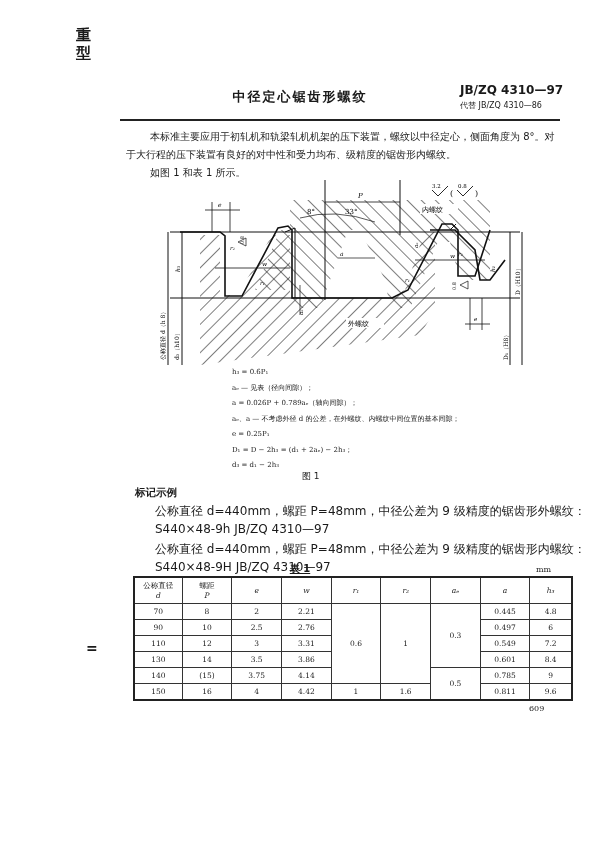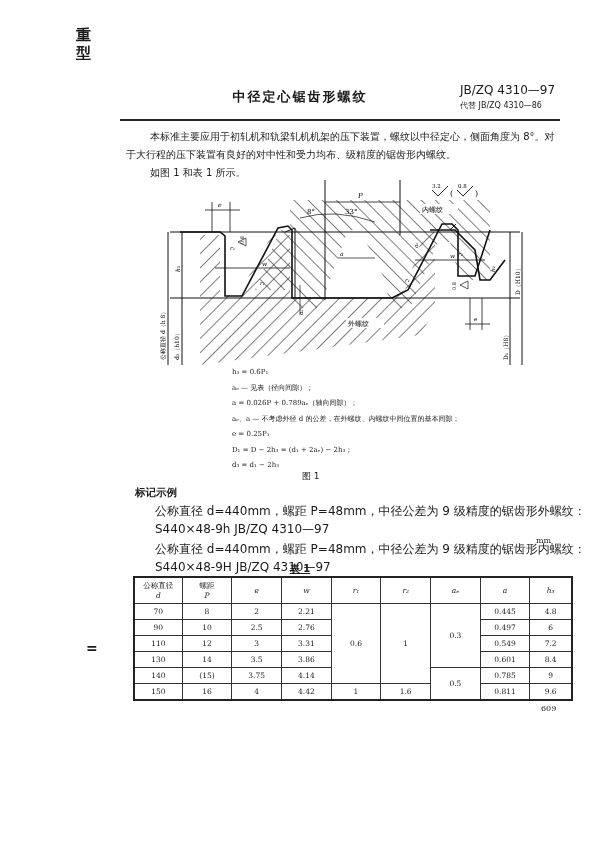--- a/index.html
+++ b/index.html
@@ -2,37 +2,37 @@
 <html><head>
   <meta charset="utf-8">
   <style>
     html, body { margin: 0; padding: 0; background: #fff; }
     body { width: 600px; height: 849px; position: relative; overflow: hidden;
            font-family: "DejaVu Serif", "Liberation Serif", serif; color: #1a1a1a; }
     .abs { position: absolute; }
     .side-mark { left: 76px; font-size: 15px; font-weight: bold; line-height: 18px; }
     .title { left: 0; width: 600px; top: 88px; text-align: center; font-size: 13px; font-weight: bold;
              font-family: "DejaVu Sans", sans-serif; letter-spacing: 2px; }
-    .std-code { left: 460px; top: 83px; font-size: 12px; font-weight: normal; font-family: "DejaVu Sans", sans-serif; }
+    .std-code { left: 460px; top: 83px; font-size: 12px; font-weight: bold; font-family: "DejaVu Sans", sans-serif; }
     .std-replace { left: 460px; top: 100px; font-size: 8px; font-family: "DejaVu Sans", sans-serif; }
     .rule { left: 120px; width: 440px; top: 119px; height: 2px; background: #222; }
     .para { font-size: 10px; line-height: 18px; font-family: "DejaVu Sans", sans-serif; }
     .figure { left: 160px; top: 180px; }
     .formulas { left: 232px; top: 365px; font-size: 7px; line-height: 15.5px; font-family: "DejaVu Serif", serif; }
     .fig-caption { left: 302px; top: 470px; font-size: 9px; font-family: "DejaVu Sans", sans-serif; }
     .section-head { left: 135px; top: 486px; font-size: 10.5px; font-weight: bold; font-family: "DejaVu Sans", sans-serif; }
     .mark-line { left: 155px; font-size: 12px; font-family: "DejaVu Sans", sans-serif; }
     .table-title { left: 0; width: 600px; text-align: center; top: 562px; font-size: 10px; font-weight: bold; font-family: "DejaVu Sans", sans-serif; }
-    .table-unit { left: 536px; top: 536px; font-size: 8px; text-align: center; }
+    .table-unit { left: 536px; top: 565px; font-size: 8px; text-align: center; }
     table.data { position: absolute; left: 133px; top: 576px; width: 440px; border-collapse: collapse;
                  font-size: 7.5px; font-family: "DejaVu Serif", serif; }
     table.data td, table.data th { border: 1px solid #333; text-align: center; padding: 0; height: 15px; font-weight: normal; }
     table.data th { height: 25px; line-height: 10px; }
     table.data { border: 2px solid #222; }
-    .page-num { left: 529px; top: 704px; font-size: 8px; margin-left: 12px; }
+    .page-num { left: 529px; top: 704px; font-size: 8px; }
     .eq-mark { left: 86px; top: 640px; font-size: 14px; font-weight: bold; }
   </style>
 </head>
 <body>
 
 <div class="abs side-mark" style="top:26px">重</div>
 <div class="abs side-mark" style="top:44px">型</div>
 
 <div class="abs title">中径定心锯齿形螺纹</div>
 <div class="abs std-code">JB/ZQ 4310—97</div>

